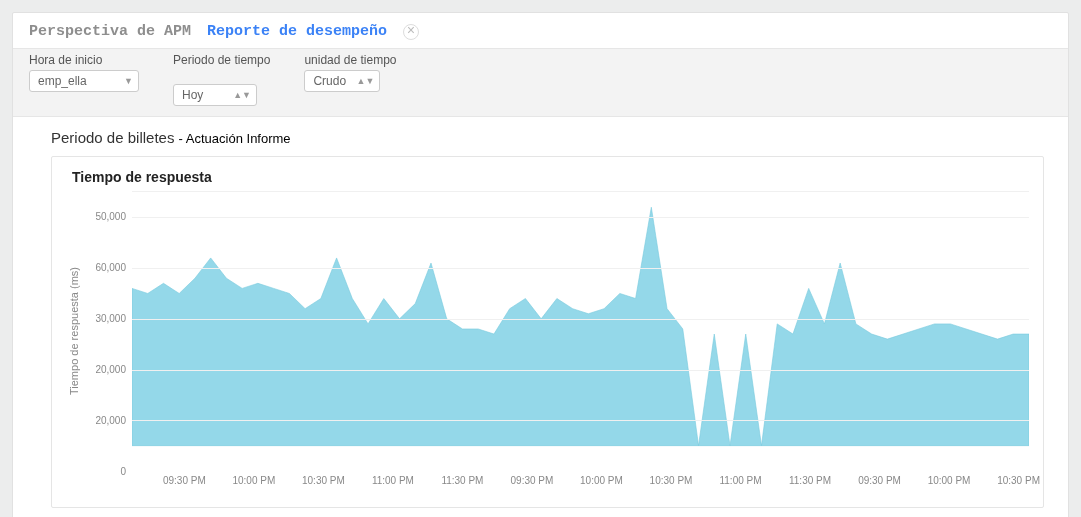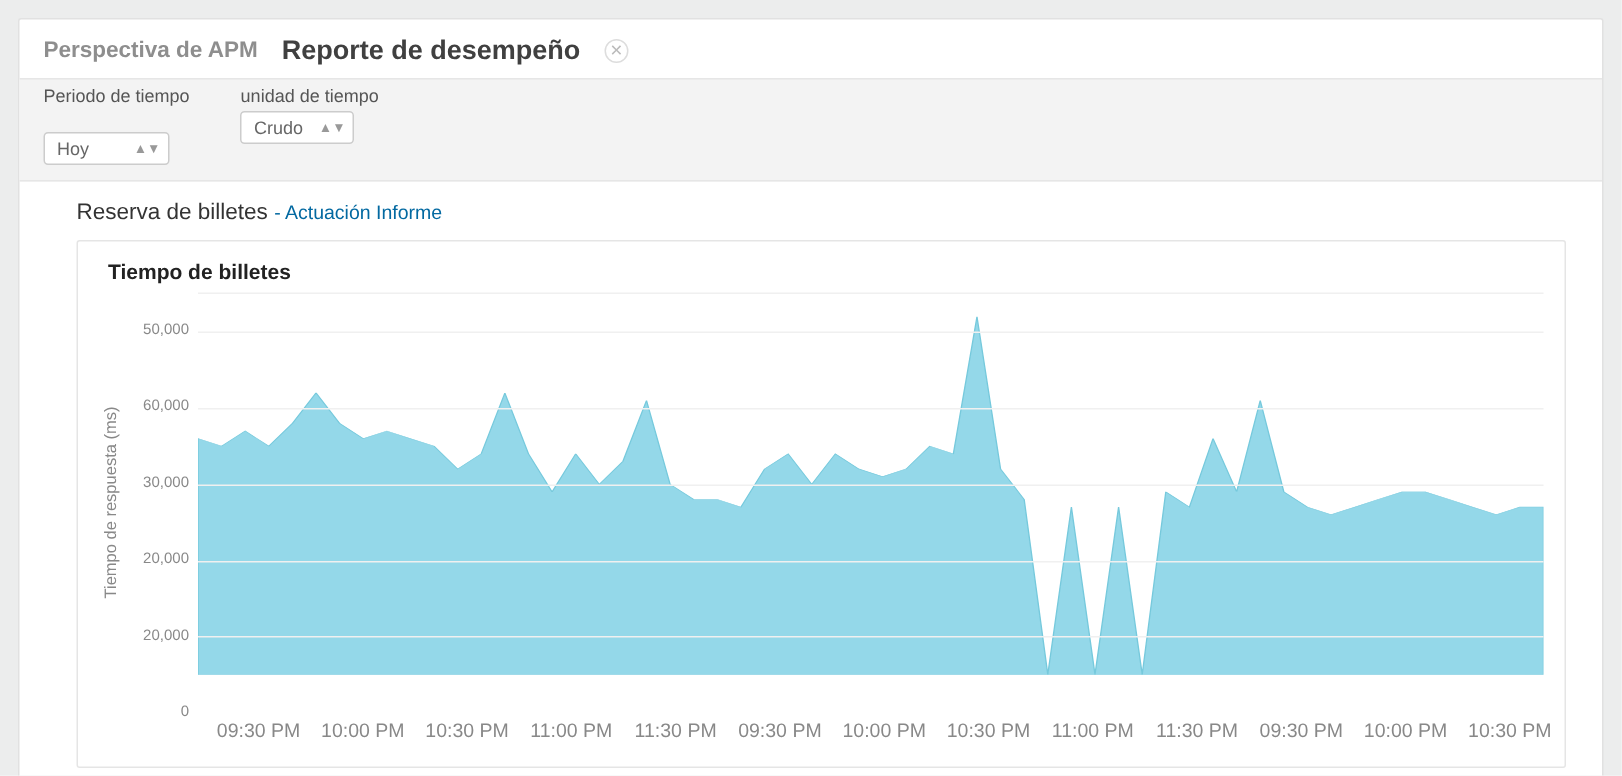--- a/index.html
+++ b/index.html
@@ -15,33 +15,34 @@
   }
   .panel {
     background: #fff;
     border: 1px solid #e1e1e1;
     border-radius: 2px;
     margin: 12px 12px 12px 12px;
     box-sizing: border-box;
   }
   .breadcrumb-bar {
     display: flex;
-    align-items: center;
+    align-items: flex-end;
     gap: 16px;
     padding: 10px 16px 8px 16px;
+    font-family: Liberation Mono, monospace;
   }
   .crumb-muted {
     color: #8e8e8e;
     font-weight: 600;
     font-size: 15px;
   }
   .crumb-active {
-    color: #404040;
+    color: #3b82f6;
     font-weight: 700;
-    font-size: 18px;
+    font-size: 15px;
   }
   .close-x {
     color: #bbb;
     font-size: 14px;
     cursor: pointer;
     border: 1px solid #ddd;
     border-radius: 50%;
     width: 14px;
     height: 14px;
     line-height: 13px;
@@ -90,21 +91,21 @@
   #sel-start { width: 82px; }
   #sel-period { width: 56px; margin-top: 14px; }
   #sel-unit  { width: 48px; text-align: right; }
 
   .sub-head {
     padding: 12px 24px 6px 38px;
     font-size: 15px;
     color: #333;
   }
   .sub-head .sub {
-    color: #0369a1;
+    color: #000000;
     font-size: 13px;
     font-weight: 400;
   }
 
   .chart-card {
     margin: 4px 24px 16px 38px;
     border: 1px solid #e5e5e5;
     border-radius: 2px;
     padding: 10px 14px 16px 14px;
   }
@@ -163,61 +164,69 @@
     opacity: 0.95;
   }
   .xaxis {
     margin-left: 66px;
     margin-top: 4px;
     height: 16px;
     position: relative;
   }
   .xtick {
     position: absolute;
-    font-size: 13px;
+    font-size: 10px;
     color: #888;
     transform: translateX(-50%);
     white-space: nowrap;
+    margin-left: 12px;
   }
 </style>
 </head>
 <body>
 
 <div class="panel">
 
   <div class="breadcrumb-bar">
     <span class="crumb-muted">Perspectiva de APM</span>
     <span class="crumb-active">Reporte de desempeño</span>
     <span class="close-x">×</span>
   </div>
 
   <div class="filter-bar">
+    <div class="filter">
+      <label>Hora de inicio</label>
+      <div id="sel-start" class="sel">
+        <span>emp_ella</span>
+        <span class="caret">▼</span>
+      </div>
+    </div>
     <div class="filter">
       <label>Periodo de tiempo</label>
       <div id="sel-period" class="sel">
         <span>Hoy</span>
         <span class="caret">▲▼</span>
       </div>
     </div>
     <div class="filter">
       <label>unidad de tiempo</label>
       <div id="sel-unit" class="sel">
         <span>Crudo</span>
         <span class="caret">▲▼</span>
       </div>
     </div>
   </div>
 
   <div class="sub-head">
-    <span>Reserva de billetes</span>
+    <span>Periodo de billetes</span>
     <span class="sub">- Actuación Informe</span>
   </div>
 
   <div class="chart-card">
-    <div class="chart-title">Tiempo de billetes</div>
+    <div class="chart-title">Tiempo de respuesta</div>
 
     <div class="chart-wrap">
       <div class="ylabel">Tiempo de respuesta (ms)</div>
       <div class="yaxis" id="yaxis">
           <div class="ytick" style="bottom: 0%;">0</div>
           <div class="ytick" style="bottom: 18.1818%;">20,000</div>
           <div class="ytick" style="bottom: 36.3636%;">20,000</div>
           <div class="ytick" style="bottom: 54.5455%;">30,000</div>
           <div class="ytick" style="bottom: 72.7273%;">60,000</div>
           <div class="ytick" style="bottom: 90.9091%;">50,000</div>

